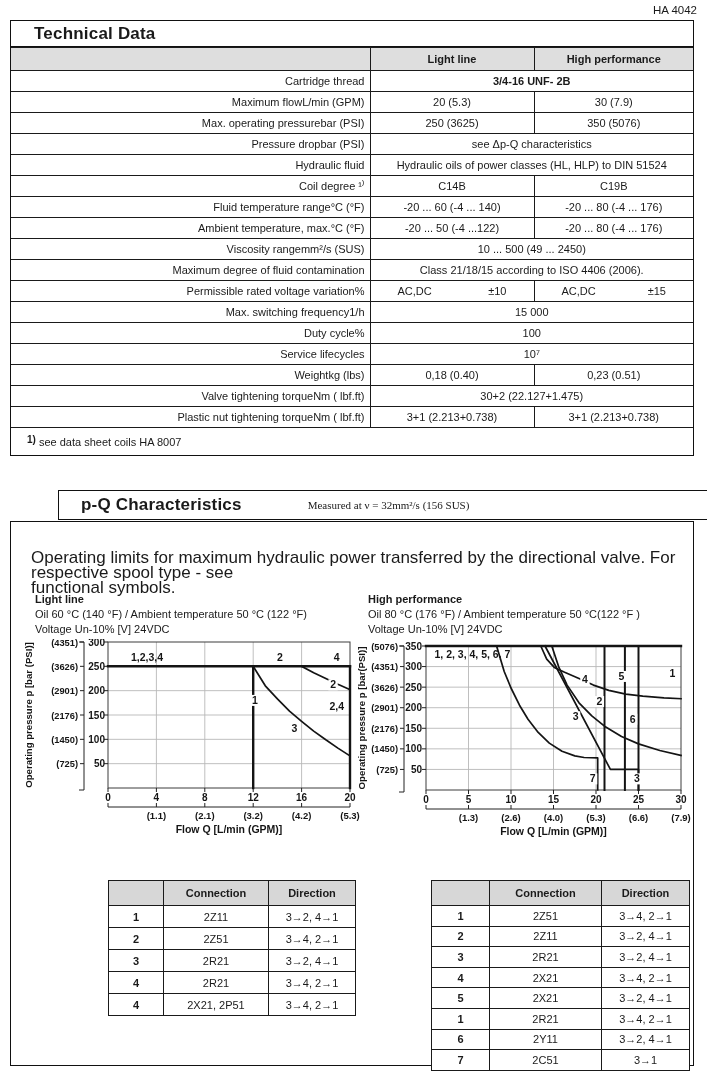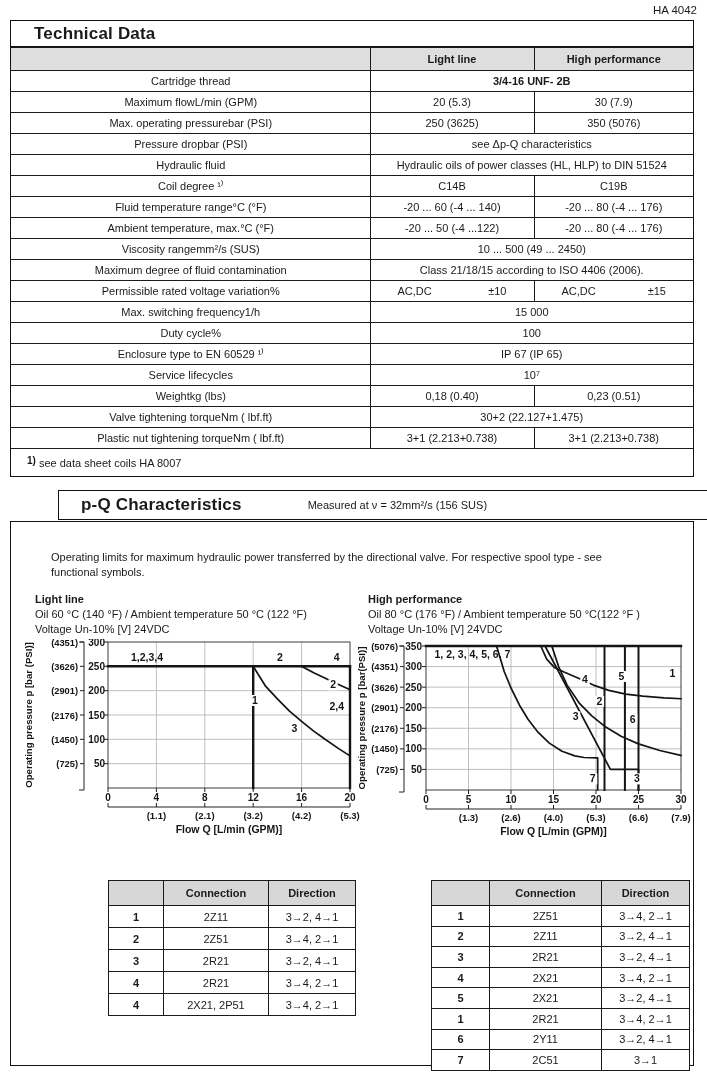--- a/index.html
+++ b/index.html
@@ -10,31 +10,31 @@
   .titlebox{left:10px;width:682px;border:1.8px solid #111;background:#fff;}
   #tech-titlebox{top:20px;height:25px;}
   #tech-titlebox .bigtitle{margin-left:23px;line-height:25px;}
   .bigtitle{font-size:17px;font-weight:bold;letter-spacing:.2px;}
   #tech-container{left:10px;top:46.8px;width:682px;border:1.8px solid #111;border-top:none;background:#fff;}
   table.techtbl{border-collapse:collapse;table-layout:fixed;width:682px;}
   table.techtbl td{border:1px solid #1a1a1a;font-size:11px;padding:0;height:20px;overflow:hidden;}
   table.techtbl tr.hdr td{height:22px;background:#dedede;font-weight:bold;text-align:center;}
   table.techtbl td.lc{border-left:none;}
   table.techtbl td.rc{border-right:none;}
-  .lblwrap{display:flex;justify-content:center;align-items:center;padding:0 5px 0 6px;white-space:nowrap;}
+  .lblwrap{display:flex;justify-content:flex-end;align-items:center;padding:0 5px 0 6px;white-space:nowrap;}
   td.val{text-align:center;white-space:nowrap;}
   td.bold{font-weight:bold;}
   .pairwrap{display:flex;justify-content:space-between;padding:0 27px;white-space:nowrap;}
   #tech-footnote{padding:6px 0 7px 16px;font-size:11px;}
   #tech-footnote .fnm{font-weight:bold;font-size:10px;vertical-align:3px;}
   #pq-titlebox{top:490px;height:28px;display:flex;align-items:center;margin-left:48px;}
   #pq-titlebox .bigtitle{margin-left:22px;}
-  #pq-measured{margin-left:66px;font-size:11px;}
+  #pq-measured{margin-left:66px;font-size:11px;font-family:Liberation Serif, serif;}
   #pq-box{left:10px;top:521px;width:682px;height:543px;border:1.8px solid #111;background:#fff;}
-  #pq-intro{left:40px;top:28px;width:650px;font-size:11px;line-height:15px;white-space:pre-line;}
+  #pq-intro{left:20px;top:28px;width:650px;font-size:17px;line-height:15px;white-space:pre-line;}
   .condblock{font-size:11px;line-height:15px;top:70px;}
   .condblock .ch{font-weight:bold;}
   #cond-left{left:24px;}
   #cond-right{left:357px;}
   svg.chart{top:117px;}
   #chart-left{left:9px;}
   #chart-right{left:347px;}
   svg.chart text{fill:#151515;}
   table.smalltbl{border-collapse:collapse;table-layout:fixed;background:#fff;}
   table.smalltbl td{border:1px solid #1a1a1a;font-size:11px;text-align:center;padding:0;white-space:nowrap;}
@@ -198,29 +198,20 @@
             <td class="val rc" colspan="2">15 000</td>
           </tr>
           <tr>
             <td class="lc">
               <div class="lblwrap">
                 <span>Duty cycle</span>
                 <span>%</span>
               </div>
             </td>
             <td class="val rc" colspan="2">100</td>
-          </tr>
-          <tr>
-            <td class="lc">
-              <div class="lblwrap">
-                <span>Enclosure type to  EN 60529 ¹⁾</span>
-                <span></span>
-              </div>
-            </td>
-            <td class="val rc" colspan="2">IP 67 (IP 65)</td>
           </tr>
           <tr>
             <td class="lc">
               <div class="lblwrap">
                 <span>Service life</span>
                 <span>cycles</span>
               </div>
             </td>
             <td class="val rc" colspan="2">10⁷</td>
           </tr>

